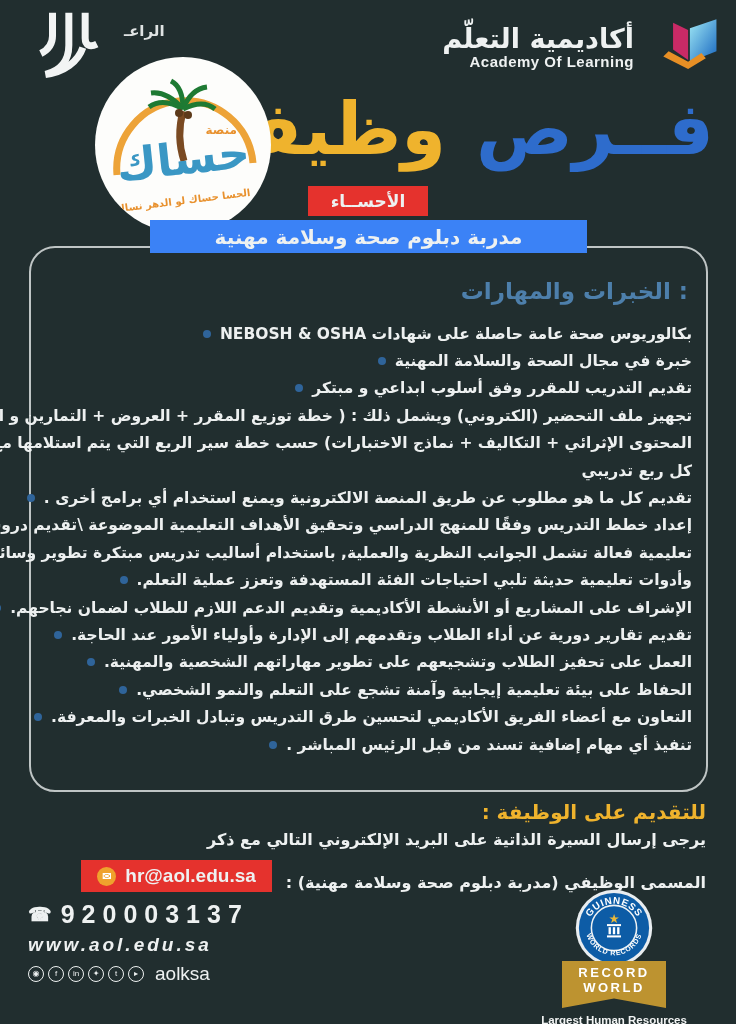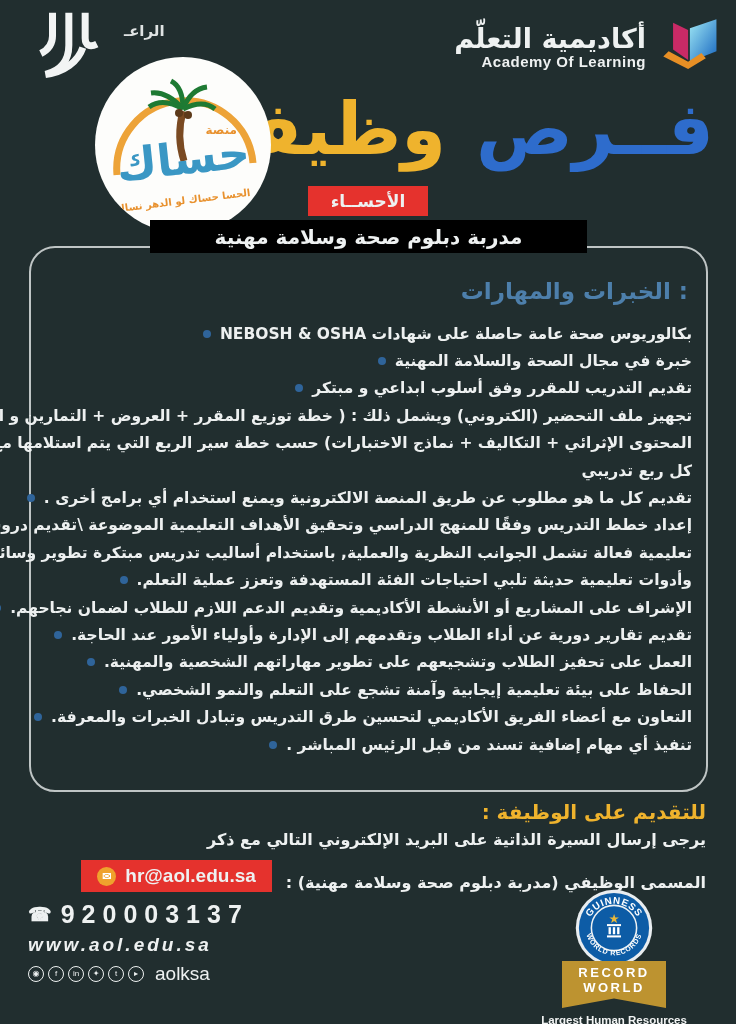--- a/index.html
+++ b/index.html
@@ -1,20 +1,20 @@
 <!DOCTYPE html>
 <html lang="ar"><head>
 <meta charset="utf-8">
 <style>
   html,body{margin:0;padding:0;background:#111;}
   .page{position:relative;width:736px;height:1024px;overflow:hidden;
         background:#212e2f;font-family:"DejaVu Sans",sans-serif;color:#eef1f1;}
 
   
-  .brand{position:absolute;top:16px;right:16px;display:flex;align-items:center;gap:12px;direction:ltr;}
+  .brand{position:absolute;top:16px;right:16px;display:flex;align-items:center;gap:24px;direction:ltr;}
   .brand-text{text-align:right;}
   .brand-ar{font-size:27px;font-weight:bold;line-height:1.1;}
   .brand-en{font-size:15px;font-weight:bold;letter-spacing:.5px;font-family:"Liberation Sans",sans-serif;}
   .mark-left{position:absolute;top:8px;left:32px;}
   .sponsor{position:absolute;top:22px;left:124px;font-size:15px;font-weight:bold;color:#dfe3e3;}
 
   
   .pbadge{position:absolute;top:57px;left:95px;width:176px;height:176px;background:#fdfdfb;
           border-radius:50%;z-index:6;overflow:hidden;}
   .pbadge .small-lbl{position:absolute;top:66px;right:34px;color:#e8912e;font-size:12px;font-weight:bold;}
@@ -24,21 +24,21 @@
                    font-size:10px;font-weight:bold;transform:rotate(-7deg);}
 
   
   .title{position:absolute;top:88px;right:22px;direction:rtl;display:flex;gap:30px;
          font-size:72px;font-weight:bold;line-height:1.15;z-index:2;}
   .t-blue{color:#2e6ccc;}
   .t-yellow{color:#efb32d;}
 
   .loc-badge{position:absolute;top:186px;left:308px;width:120px;height:30px;background:#e5322d;
              display:flex;align-items:center;justify-content:center;font-size:17px;font-weight:bold;z-index:3;}
-  .job-banner{position:absolute;top:220px;left:150px;width:437px;height:33px;background:#000000;
+  .job-banner{position:absolute;top:220px;left:150px;width:437px;height:33px;background:#3b82f6;
               display:flex;align-items:center;justify-content:center;font-size:20px;font-weight:bold;z-index:7;}
 
   
   .panel{position:absolute;top:246px;left:29px;width:679px;height:546px;border:2px solid #bfc5c5;
          border-radius:26px;box-sizing:border-box;z-index:1;padding-left:18px;}
   .section-h{margin:30px 18px 12px 0;text-align:right;color:#4d7fab;font-size:23px;font-weight:bold;}
   .blist{padding:4px 14px 0 8px;}
   .b-row{height:27.4px;display:flex;justify-content:flex-end;align-items:center;gap:9px;direction:ltr;}
   .b-dot{width:8px;height:8px;border-radius:50%;background:#2f649a;flex:0 0 auto;}
   .b-text{direction:rtl;text-align:center;font-size:15.5px;font-weight:bold;color:#edf0f0;white-space:nowrap;}

